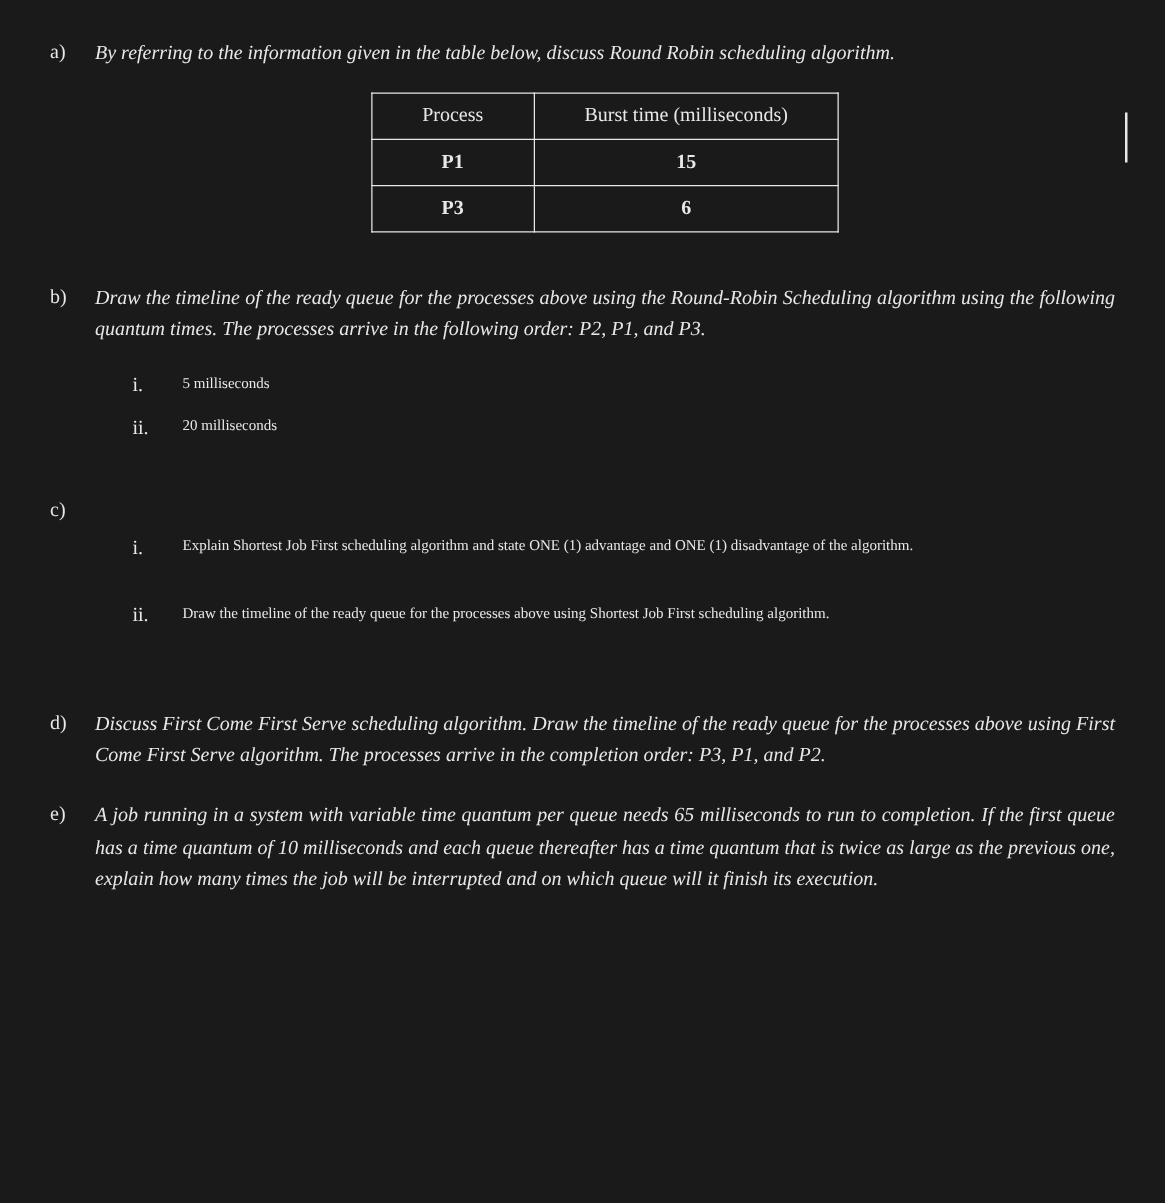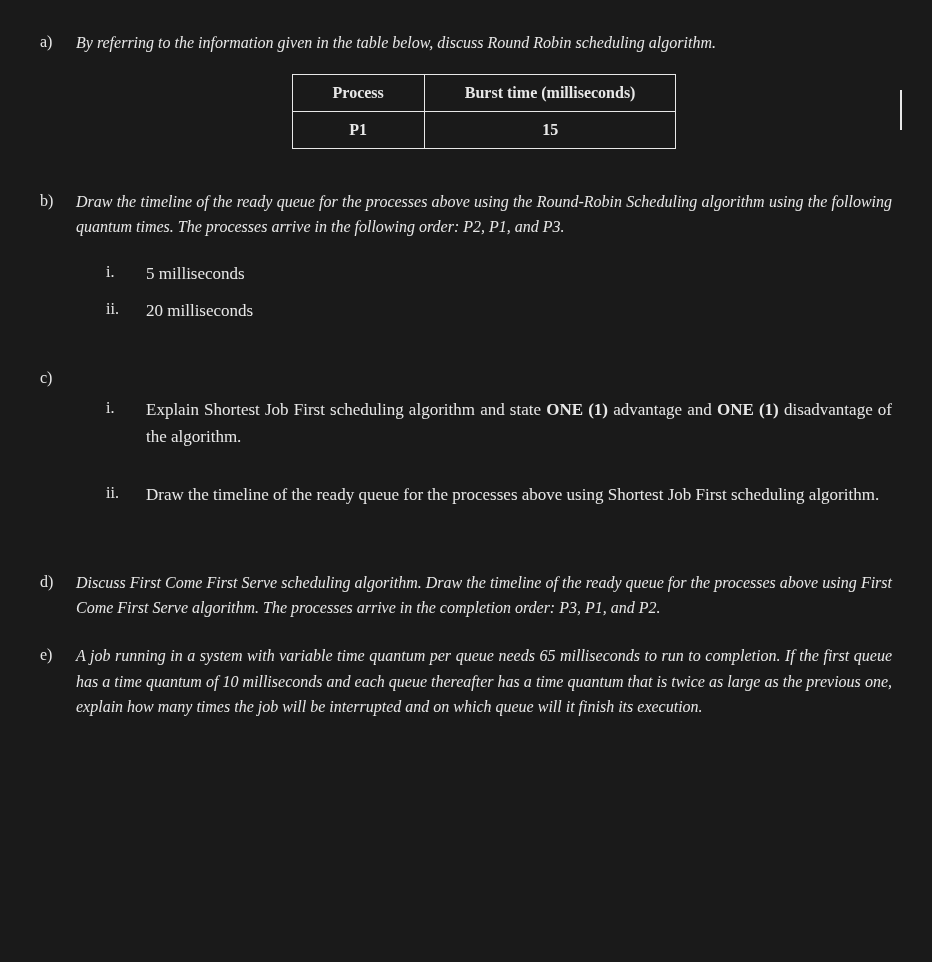--- a/index.html
+++ b/index.html
@@ -61,21 +61,21 @@
       margin-left: 30px;
     }
 
     .sub-label {
       min-width: 40px;
       font-size: 16px;
     }
 
     .sub-content {
       flex: 1;
-      font-size: 17px;
+      font-size: 12px;
       line-height: 1.6;
       text-align: justify;
     }
 
     .table-container {
       display: flex;
       justify-content: center;
       margin: 18px 0 18px 0;
     }
 
@@ -86,25 +86,25 @@
 
     table th, table td {
       border: 1.5px solid #e8e8e8;
       padding: 6px 40px;
       text-align: center;
       font-size: 16px;
       font-weight: bold;
     }
 
     table th {
-      font-weight: bold;
+      font-weight: normal;
     }
 
     .bold {
-      font-weight: bold;
+      font-weight: normal;
     }
 
     .spacer {
       height: 10px;
     }
 
     .spacer-lg {
       height: 20px;
     }
   </style>
@@ -124,20 +124,24 @@
             <tr>
               <th>Process</th>
               <th>Burst time (milliseconds)</th>
             </tr>
           </thead>
           <tbody>
             <tr>
               <td>P1</td>
               <td>15</td>
             </tr>
+            <tr>
+              <td>P3</td>
+              <td>6</td>
+            </tr>
           </tbody>
         </table>
       </div>
     </div>
   </div>
 
   <div class="question-block">
     <div class="question-label">b)</div>
     <div class="question-content">
       <div class="question-text">Draw the timeline of the ready queue for the processes above using the Round-Robin Scheduling algorithm using the following quantum times. The processes arrive in the following order: P2, P1, and P3.</div>

